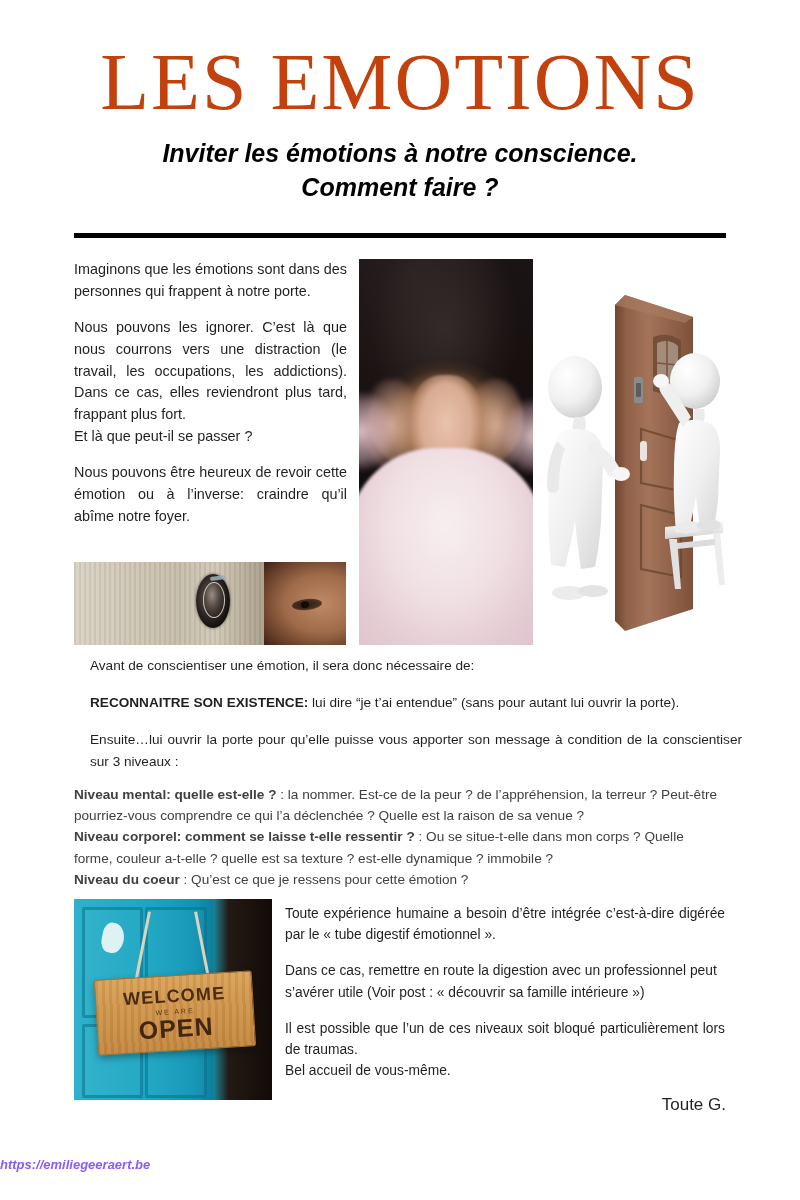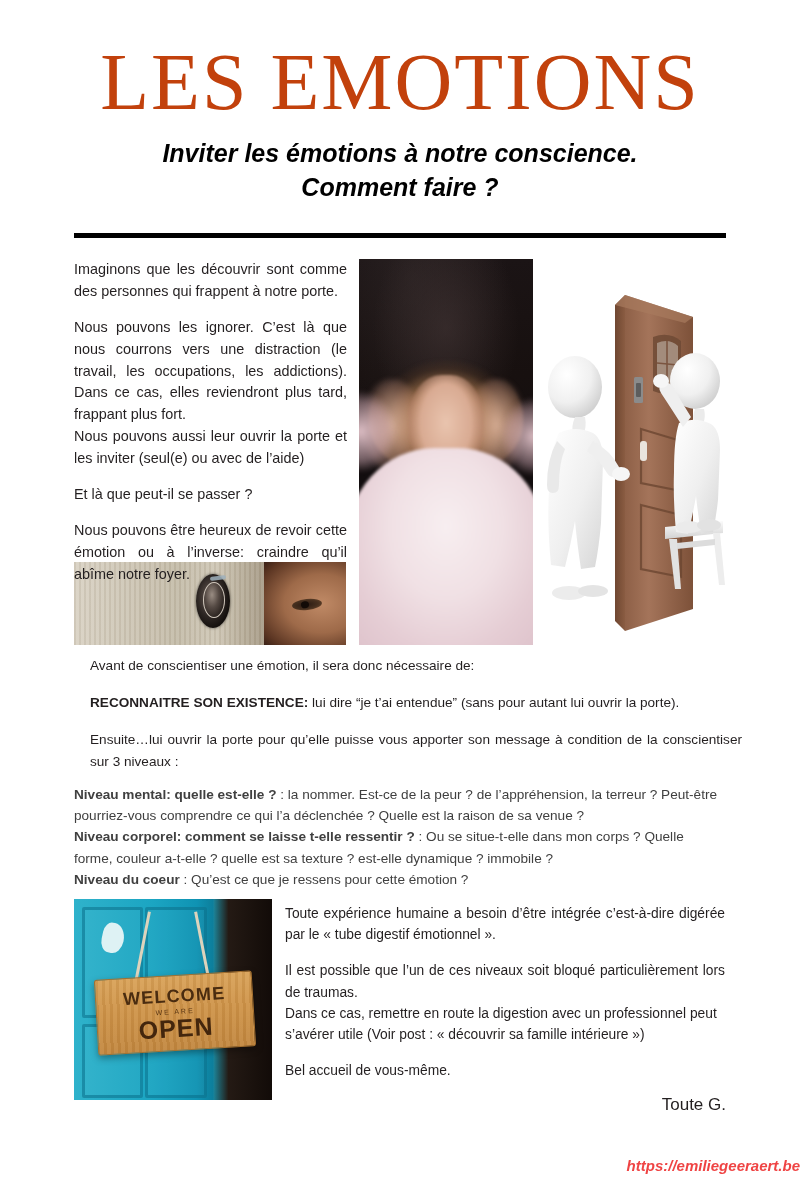--- a/index.html
+++ b/index.html
@@ -344,25 +344,25 @@
     right: 74px;
     top: 1095px;
     font-size: 17px;
     color: #231f20;
   }
 
   .footer {
     position: absolute;
     left: 0; right: 0;
     top: 1157px;
-    text-align: right;
-    font-size: 15px;
+    text-align: left;
+    font-size: 13px;
     font-weight: bold;
     font-style: italic;
-    color: #ef4444;
+    color: #8b5cf6;
   }
 
   b, strong { font-weight: bold; }
 </style>
 </head>
 <body>
 
 <div class="header">
   <h1 class="doc-title">LES EMOTIONS</h1>
   <div class="subtitle">
@@ -483,41 +483,40 @@
   <div class="wel-string s1"></div>
   <div class="wel-string s2"></div>
   <div class="wel-sign">
     <span class="wel-t1">WELCOME</span>
     <span class="wel-t2">WE ARE</span>
     <span class="wel-t3">OPEN</span>
   </div>
 </div>
 
 <div class="col-left">
-  <p class="body just">Imaginons que les découvrir sont comme des personnes qui frappent à notre porte.</p>
+  <p class="body just">Imaginons que les émotions sont dans des personnes qui frappent à notre porte.</p>
   <p class="body just" style="margin-bottom:0;">Nous pouvons les ignorer. C’est là que nous courrons vers une distraction (le travail, les occupations, les addictions). Dans ce cas, elles reviendront plus tard, frappant plus fort.</p>
-  <p class="body just">Nous pouvons aussi leur ouvrir la porte et les inviter (seul(e) ou avec de l’aide)</p>
   <p class="body">Et là que peut-il se passer ?</p>
   <p class="body just last">Nous pouvons être heureux de revoir cette émotion ou à l’inverse: craindre qu’il abîme notre foyer.</p>
 </div>
 
 <div class="mid-block">
   <p class="body">Avant de conscientiser une émotion, il sera donc nécessaire de:</p>
   <p class="body"><b>RECONNAITRE SON EXISTENCE:</b><span> lui dire “je t’ai entendue” (sans pour autant lui ouvrir la porte).</span></p>
   <p class="body just" style="margin-bottom:0;">Ensuite…lui ouvrir la porte pour qu’elle puisse vous apporter son message à condition de la conscientiser sur 3 niveaux :</p>
 </div>
 
 <div class="levels">
   <p><b>Niveau mental: quelle est-elle ?</b><span> : la nommer. Est-ce de la peur ? de l’appréhension, la terreur ? Peut-être pourriez-vous comprendre ce qui l’a déclenchée ? Quelle est la raison de sa venue ?</span></p>
   <p><b>Niveau corporel: comment se laisse t-elle ressentir ?</b><span> : Ou se situe-t-elle dans mon corps ? Quelle forme, couleur a-t-elle ? quelle est sa texture ? est-elle dynamique ? immobile ?</span></p>
   <p><b>Niveau du coeur</b><span> : Qu’est ce que je ressens pour cette émotion ?</span></p>
 </div>
 
 <div class="right-block">
   <p class="body just">Toute expérience humaine a besoin d’être intégrée c’est-à-dire digérée par le « tube digestif émotionnel ».</p>
+  <p class="body">Dans ce cas, remettre en route la digestion avec un professionnel peut s’avérer utile (Voir post : « découvrir sa famille intérieure »)</p>
   <p class="body just" style="margin-bottom:0;">Il est possible que l’un de ces niveaux soit bloqué particulièrement lors de traumas.</p>
-  <p class="body">Dans ce cas, remettre en route la digestion avec un professionnel peut s’avérer utile (Voir post : « découvrir sa famille intérieure »)</p>
   <p class="body last">Bel accueil de vous-même.</p>
 </div>
 
 <div class="signature">Toute G.</div>
 
 <div class="footer">https://emiliegeeraert.be</div>
 
 </body></html>

